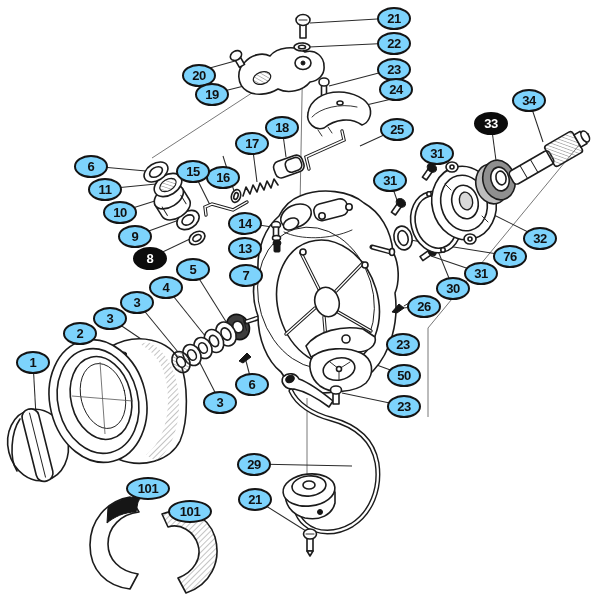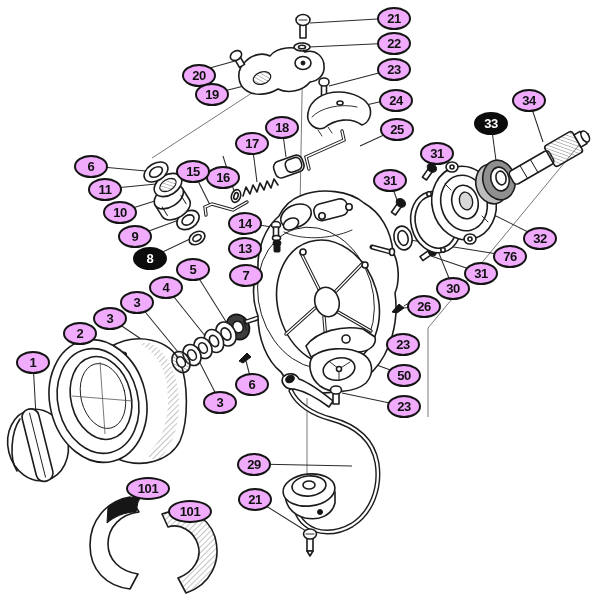--- a/index.html
+++ b/index.html
@@ -1,21 +1,21 @@
 <!DOCTYPE html>
 <html><head>
 <meta charset="utf-8">
 <style>
   html,body{margin:0;padding:0;background:#fff;}
   #stage{position:relative;width:600px;height:600px;background:#ffffff;overflow:hidden;
          font-family:"Liberation Sans",sans-serif;}
   #art{position:absolute;left:0;top:0;}
   #balloons{position:absolute;left:0;top:0;width:600px;height:600px;}
   .balloon{position:absolute;box-sizing:border-box;width:34px;height:23px;
-           border:2px solid #141414;border-radius:50%;background:#f0abfc;color:#111;
+           border:2px solid #141414;border-radius:50%;background:#7dd3fc;color:#111;
            display:flex;align-items:center;justify-content:center;
            font-weight:bold;font-size:13px;letter-spacing:-0.4px;
            font-family:"Liberation Sans",sans-serif;}
   .balloon.filled{background:#0c0c0c;color:#fff;border-color:#0c0c0c;}
   .balloon.wide{width:44px;}
   
   .s{fill:#ffffff;stroke:#1c1c1c;stroke-width:1.6;stroke-linejoin:round;stroke-linecap:round;}
   .sn{fill:none;}
   .thin{stroke-width:0.9;}
   .dark{fill:#161616;stroke:#161616;stroke-width:1;}
@@ -353,21 +353,21 @@
     </g>
     <g>
       <path d="M162,514 C186,505 208,515 215,537 C222,562 210,585 186,593 L178,578 C194,572 202,558 198,545 C194,531 180,523 168,527 Z" fill="url(#hatch)" stroke="#1c1c1c" stroke-width="1.6" stroke-linejoin="round"></path>
     </g>
   </svg>
 
   <div id="balloons">
       <div class="balloon" style="left: 377px; top: 6.5px;">21</div>
       <div class="balloon" style="left: 377px; top: 31.5px;">22</div>
       <div class="balloon" style="left: 377px; top: 57.5px;">23</div>
-      <div class="balloon" style="left: 379px; top: 89px;">24</div>
+      <div class="balloon" style="left: 379px; top: 78px;">24</div>
       <div class="balloon" style="left: 380px; top: 117.5px;">25</div>
       <div class="balloon" style="left: 512px; top: 88.5px;">34</div>
       <div class="balloon filled" style="left: 474px; top: 111.5px;">33</div>
       <div class="balloon" style="left: 182px; top: 64px;">20</div>
       <div class="balloon" style="left: 195px; top: 82.5px;">19</div>
       <div class="balloon" style="left: 265px; top: 115.5px;">18</div>
       <div class="balloon" style="left: 235px; top: 131.5px;">17</div>
       <div class="balloon" style="left: 206px; top: 144.5px; margin-top: 21px;">16</div>
       <div class="balloon" style="left: 176px; top: 159.5px;">15</div>
       <div class="balloon" style="left: 74px; top: 154.5px;">6</div>

